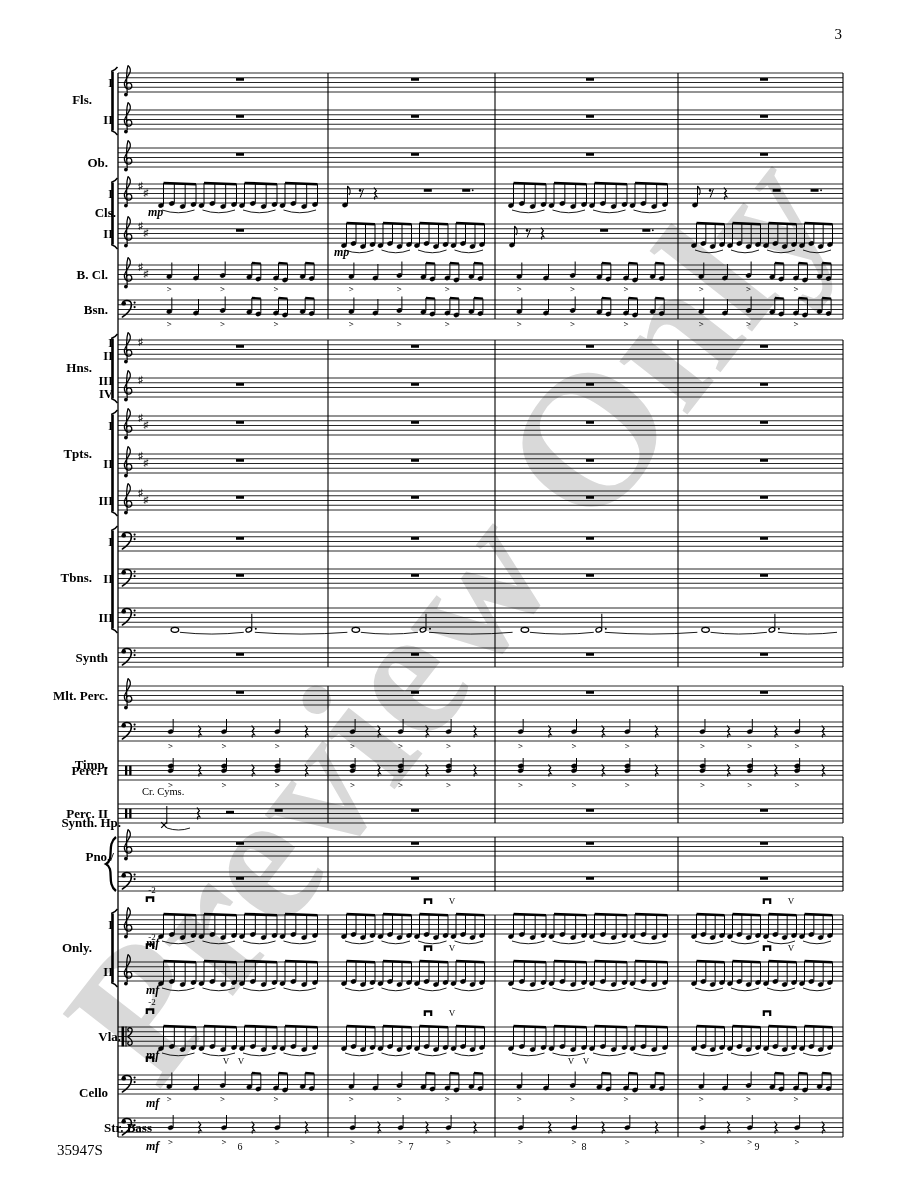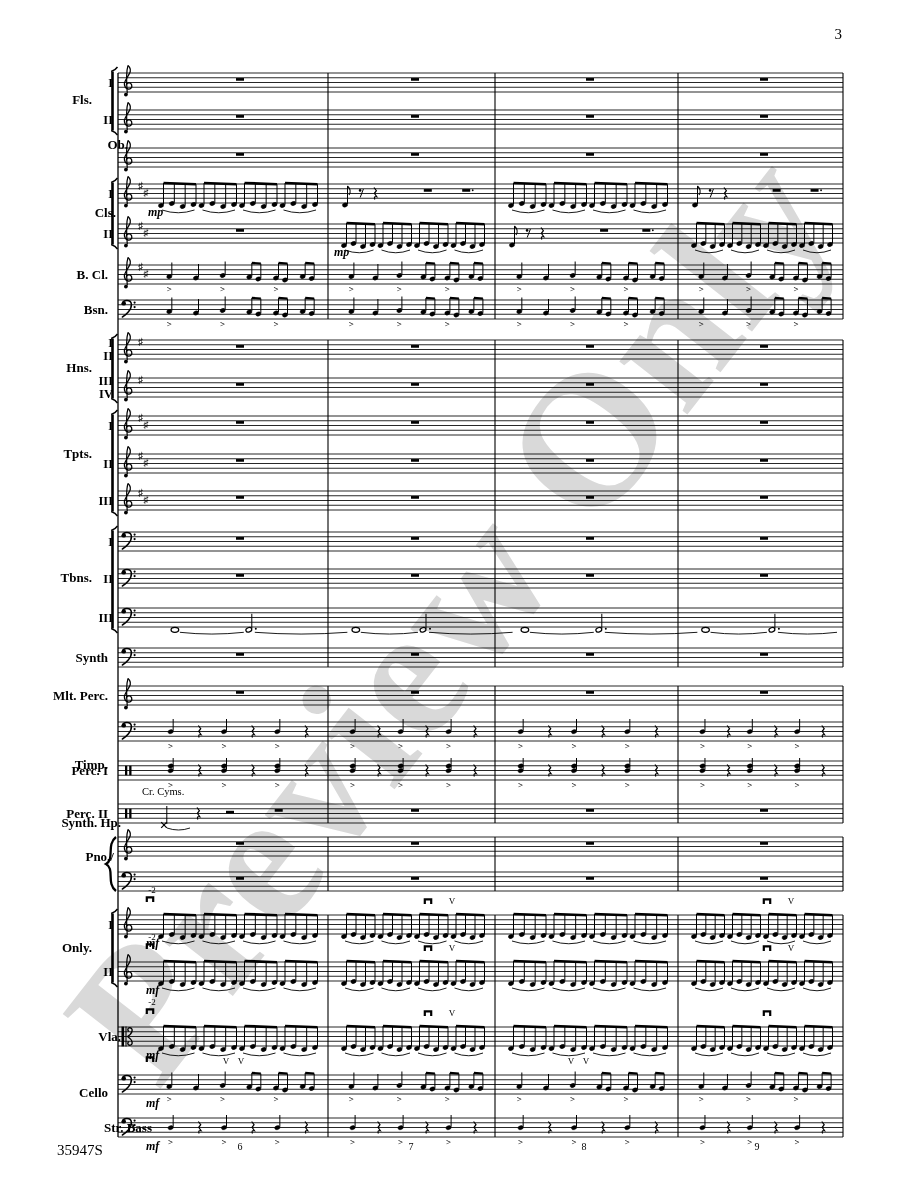--- a/index.html
+++ b/index.html
@@ -1609,21 +1609,21 @@
       <div class="lbl " style="top: 100px; width: 92px;">Fls.</div>
       <div class="lbl " style="top: 213px; width: 92px; padding-left: 24px;">Cls.</div>
       <div class="lbl " style="top: 368px; width: 92px;">Hns.</div>
       <div class="lbl " style="top: 454px; width: 92px;">Tpts.</div>
       <div class="lbl " style="top: 578px; width: 92px;">Tbns.</div>
       <div class="lbl " style="top: 857px; width: 114px;">Pno./</div>
       <div class="lbl " style="top: 823px; width: 114px; padding-left: 7px;">Synth. Hp.</div>
       <div class="lbl " style="top: 948px; width: 92px;">Only.</div>
       <div class="lbl sub" style="top: 82.5px; width: 113px;">I</div>
       <div class="lbl sub" style="top: 119.5px; width: 113px;">II</div>
-      <div class="lbl " style="top: 145px; width: 108px; padding-left: 20px;">Ob.</div>
+      <div class="lbl " style="top: 163px; width: 108px;">Ob.</div>
       <div class="lbl sub" style="top: 193.5px; width: 113px;">I</div>
       <div class="lbl sub" style="top: 233.5px; width: 113px;">II</div>
       <div class="lbl " style="top: 274.5px; width: 108px;">B. Cl.</div>
       <div class="lbl " style="top: 309.5px; width: 108px;">Bsn.</div>
       <div class="lbl sub" style="top: 343px; width: 113px;">I</div>
       <div class="lbl sub" style="top: 356px; width: 113px;">II</div>
       <div class="lbl sub" style="top: 381px; width: 113px;">III</div>
       <div class="lbl sub" style="top: 394px; width: 113px;">IV</div>
       <div class="lbl sub" style="top: 425.5px; width: 113px;">I</div>
       <div class="lbl sub" style="top: 463.5px; width: 113px;">II</div>

